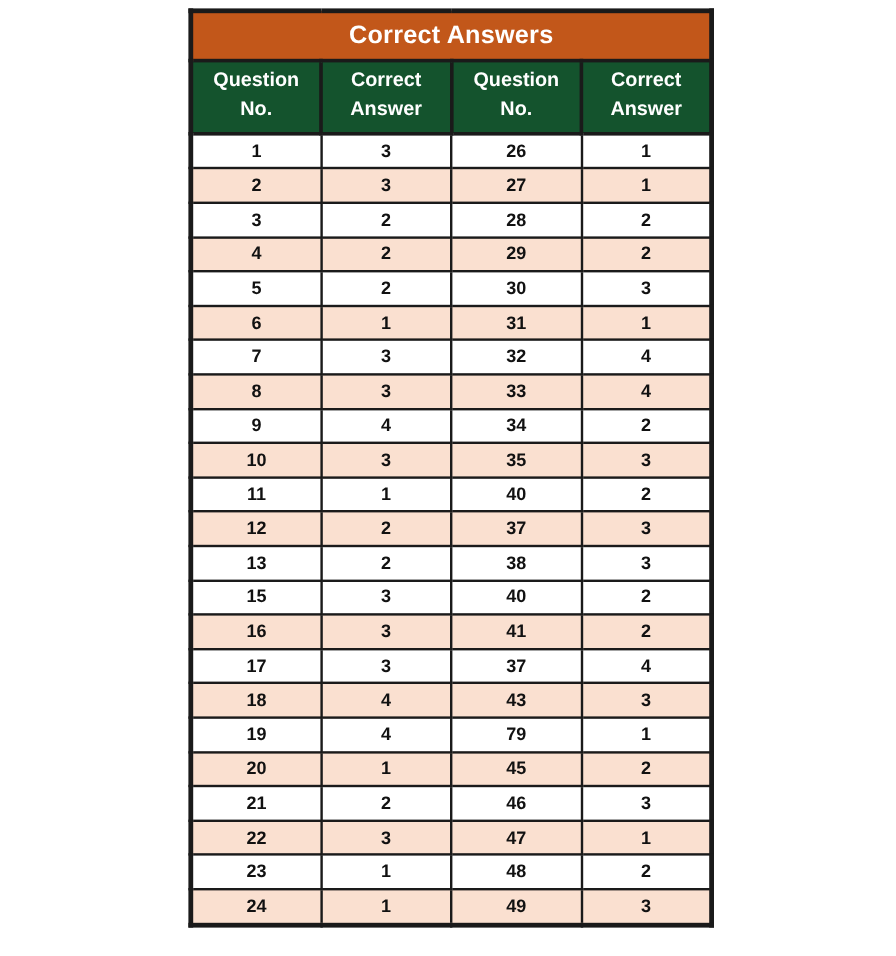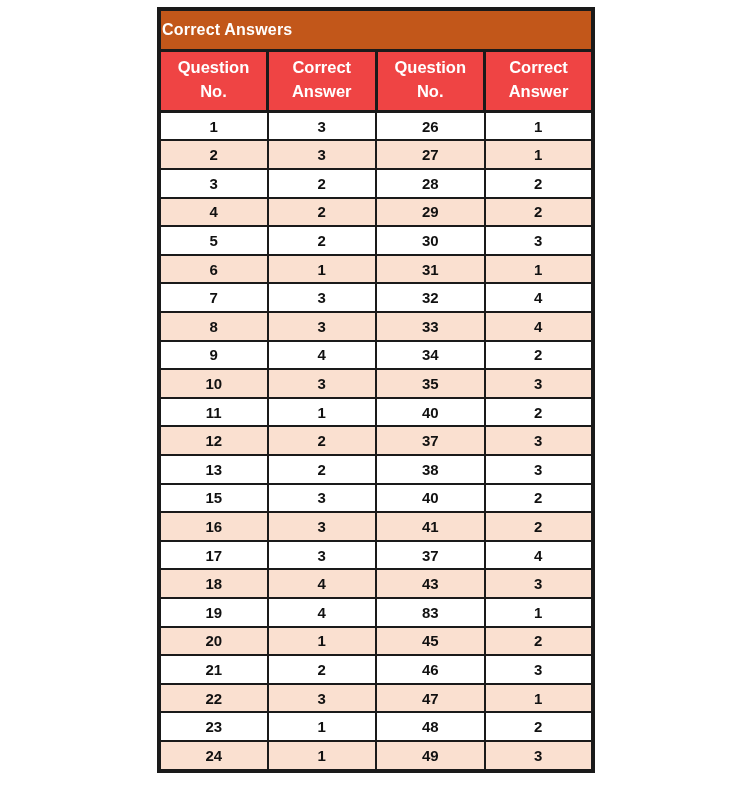--- a/index.html
+++ b/index.html
@@ -30,31 +30,32 @@
   }
 
   table.answers col.c {
     width: 108.5px;
   }
 
   
   tr.title-row td {
     background: #C2571A;
     color: #ffffff;
-    font-size: 16px;
+    font-size: 21px;
     font-weight: bold;
+    text-align: center;
     height: 36px;
     line-height: 36px;
     border: 3px solid #1a1a1a;
     letter-spacing: 0.2px;
   }
 
   
   tr.header-row th {
-    background: #ef4444;
+    background: #14532d;
     color: #ffffff;
     font-size: 16.5px;
     font-weight: bold;
     text-align: center;
     border: 3px solid #1a1a1a;
     padding: 4px 2px 6px 2px;
     line-height: 1.45;
     vertical-align: middle;
   }
   tr.header-row th .hl {
@@ -212,21 +213,21 @@
         </tr>
         <tr class="data-row even">
           <td>18</td>
           <td>4</td>
           <td>43</td>
           <td>3</td>
         </tr>
         <tr class="data-row odd">
           <td>19</td>
           <td>4</td>
-          <td>83</td>
+          <td>79</td>
           <td>1</td>
         </tr>
         <tr class="data-row even">
           <td>20</td>
           <td>1</td>
           <td>45</td>
           <td>2</td>
         </tr>
         <tr class="data-row odd">
           <td>21</td>

